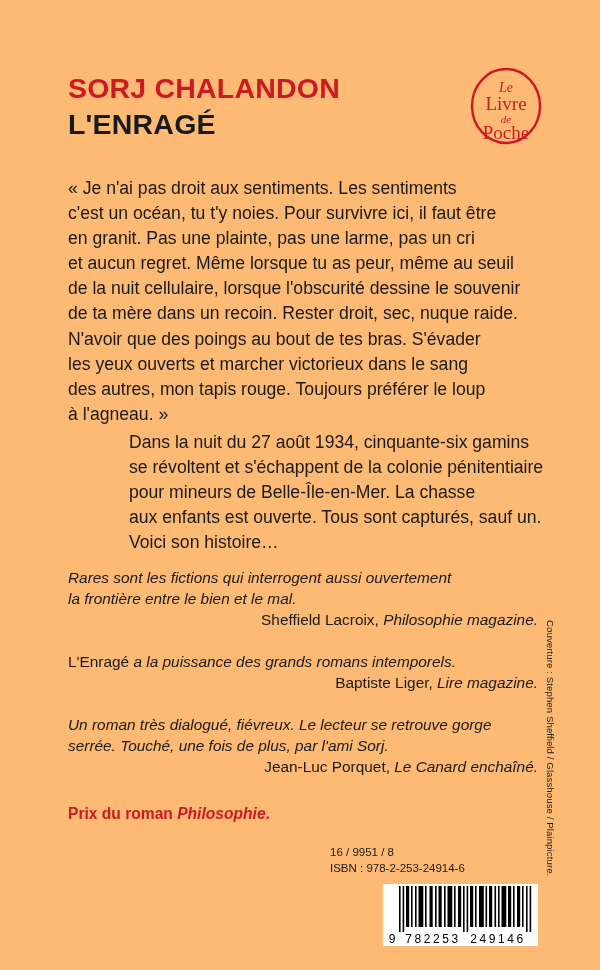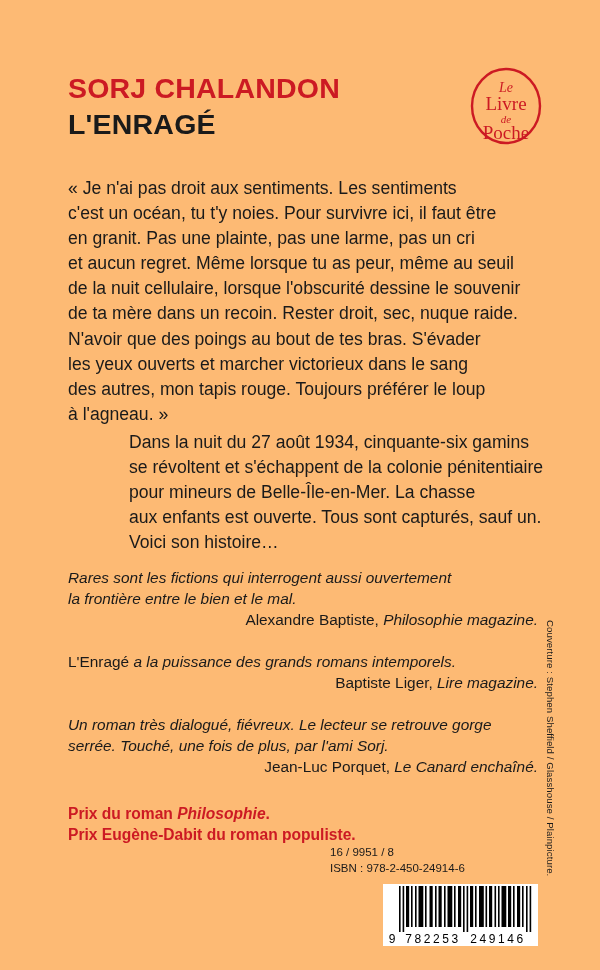--- a/index.html
+++ b/index.html
@@ -198,44 +198,43 @@
 se révoltent et s'échappent de la colonie pénitentiaire
 pour mineurs de Belle-Île-en-Mer. La chasse
 aux enfants est ouverte. Tous sont capturés, sauf un.
 Voici son histoire…</div>
 
   <div class="reviews">
 
     <div class="review">
       <div class="review-text"><span class="roman"></span><span>Rares sont les fictions qui interrogent aussi ouvertement
 la frontière entre le bien et le mal.</span></div>
-      <div class="review-source"><span>Alexandre Baptiste, </span><span class="mag">Philosophie magazine.</span></div>
+      <div class="review-source"><span>Sheffield Lacroix, </span><span class="mag">Philosophie magazine.</span></div>
     </div>
 
     <div class="review">
       <div class="review-text"><span class="roman">L'Enragé</span><span> a la puissance des grands romans intemporels.</span></div>
       <div class="review-source"><span>Baptiste Liger, </span><span class="mag">Lire magazine.</span></div>
     </div>
 
     <div class="review">
       <div class="review-text"><span class="roman"></span><span>Un roman très dialogué, fiévreux. Le lecteur se retrouve gorge
 serrée. Touché, une fois de plus, par l'ami Sorj.</span></div>
       <div class="review-source"><span>Jean-Luc Porquet, </span><span class="mag">Le Canard enchaîné.</span></div>
     </div>
 
   </div>
 
   <div class="prizes">
     <div><span>Prix du roman </span><span class="ital">Philosophie</span><span>.</span></div>
-    <div>Prix Eugène-Dabit du roman populiste.</div>
   </div>
 
   <div class="code-block">
     <div>16 / 9951 / 8</div>
-    <div>ISBN : 978-2-450-24914-6</div>
+    <div>ISBN : 978-2-253-24914-6</div>
   </div>
 
   <div class="barcode-wrap">
     <svg viewBox="0 0 155 62" xmlns="http://www.w3.org/2000/svg">
       <rect x="0" y="0" width="155" height="62" fill="#ffffff"></rect>
       <g fill="#000000">
 
         <rect x="16" y="2" width="1.6" height="46"></rect>
         <rect x="19.6" y="2" width="1.6" height="46"></rect>
 

